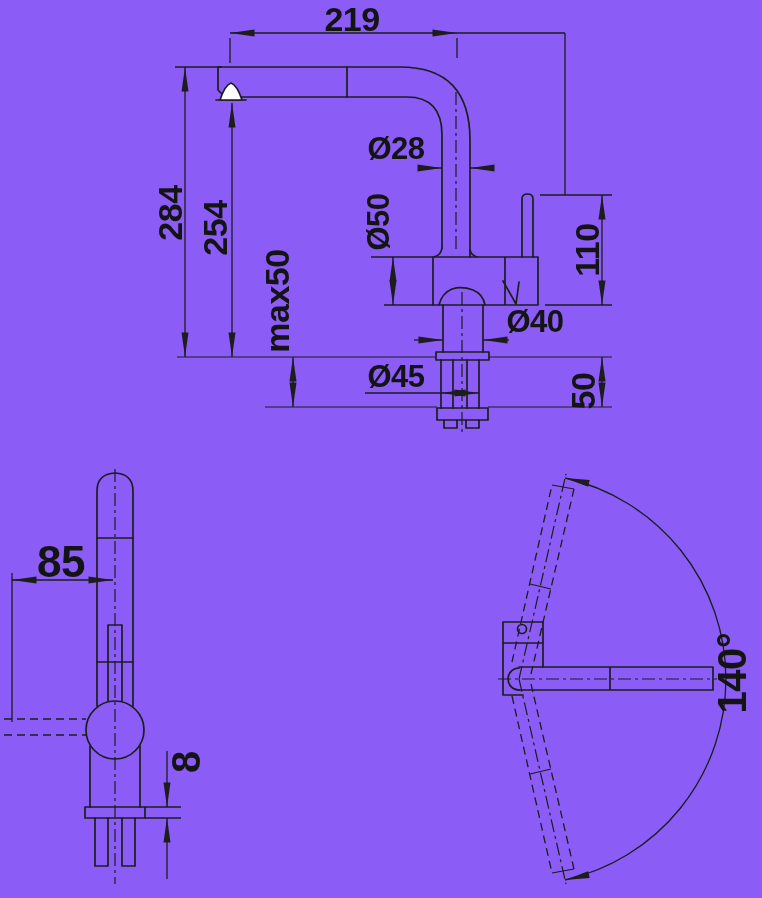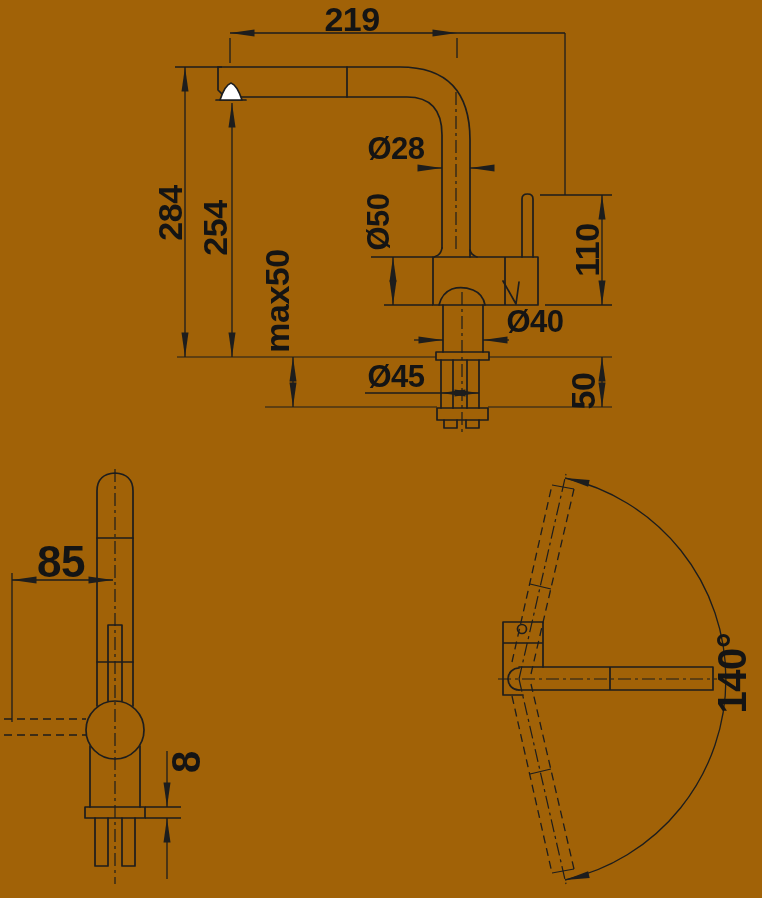--- a/index.html
+++ b/index.html
@@ -1,16 +1,16 @@
 <!DOCTYPE html>
 <html><head>
 <meta charset="utf-8">
 <style>
   html,body{margin:0;padding:0;background:#ffffff;}
-  .page{width:762px;height:898px;background:#a16207;position:relative;overflow:hidden;}
+  .page{width:762px;height:898px;background:#8b5cf6;position:relative;overflow:hidden;}
   svg{display:block;}
   .ol{stroke:#1d1d1d;stroke-width:1.7;fill:none;stroke-linecap:round;stroke-linejoin:round;}
   .olf{stroke:#1d1d1d;stroke-width:1.7;fill:#ffffff;stroke-linejoin:round;}
   .dl{stroke:#1d1d1d;stroke-width:1.3;fill:none;stroke-linecap:butt;}
   .cl{stroke:#1d1d1d;stroke-width:1.2;fill:none;stroke-dasharray:13 4 3 4;}
   .dsh{stroke:#1d1d1d;stroke-width:1.3;fill:none;stroke-dasharray:8 5;}
   .thin{stroke:#1d1d1d;stroke-width:1.2;fill:none;}
   text{fill:#141414;font-family:"Liberation Sans", sans-serif;font-weight:bold;letter-spacing:-0.5px;}
   .t34{font-size:34px;}
   .t31{font-size:31px;}

